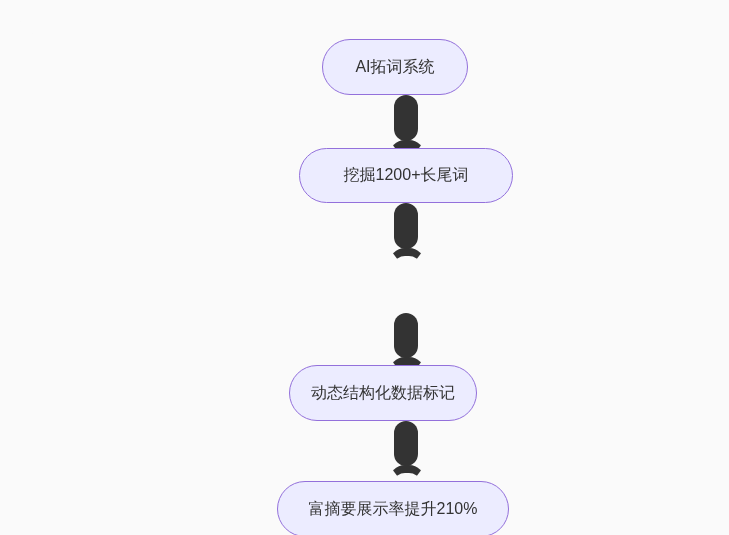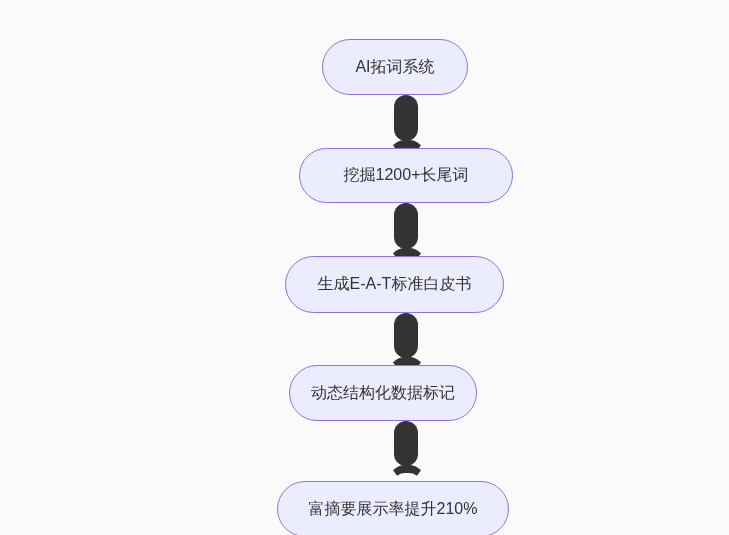--- a/index.html
+++ b/index.html
@@ -73,23 +73,20 @@
   <div class="arrow-line al-1"></div>
   <div class="arrow-head ah-1"></div>
 
   <div class="node node-2">
     <span>挖掘1200+长尾词</span>
   </div>
 
   <div class="arrow-line al-2"></div>
   <div class="arrow-head ah-2"></div>
 
-  <div class="node node-3">
-    <span>生成E-A-T标准白皮书</span>
-  </div>
 
   <div class="arrow-line al-3"></div>
   <div class="arrow-head ah-3"></div>
 
   <div class="node node-4">
     <span>动态结构化数据标记</span>
   </div>
 
   <div class="arrow-line al-4"></div>
   <div class="arrow-head ah-4"></div>

